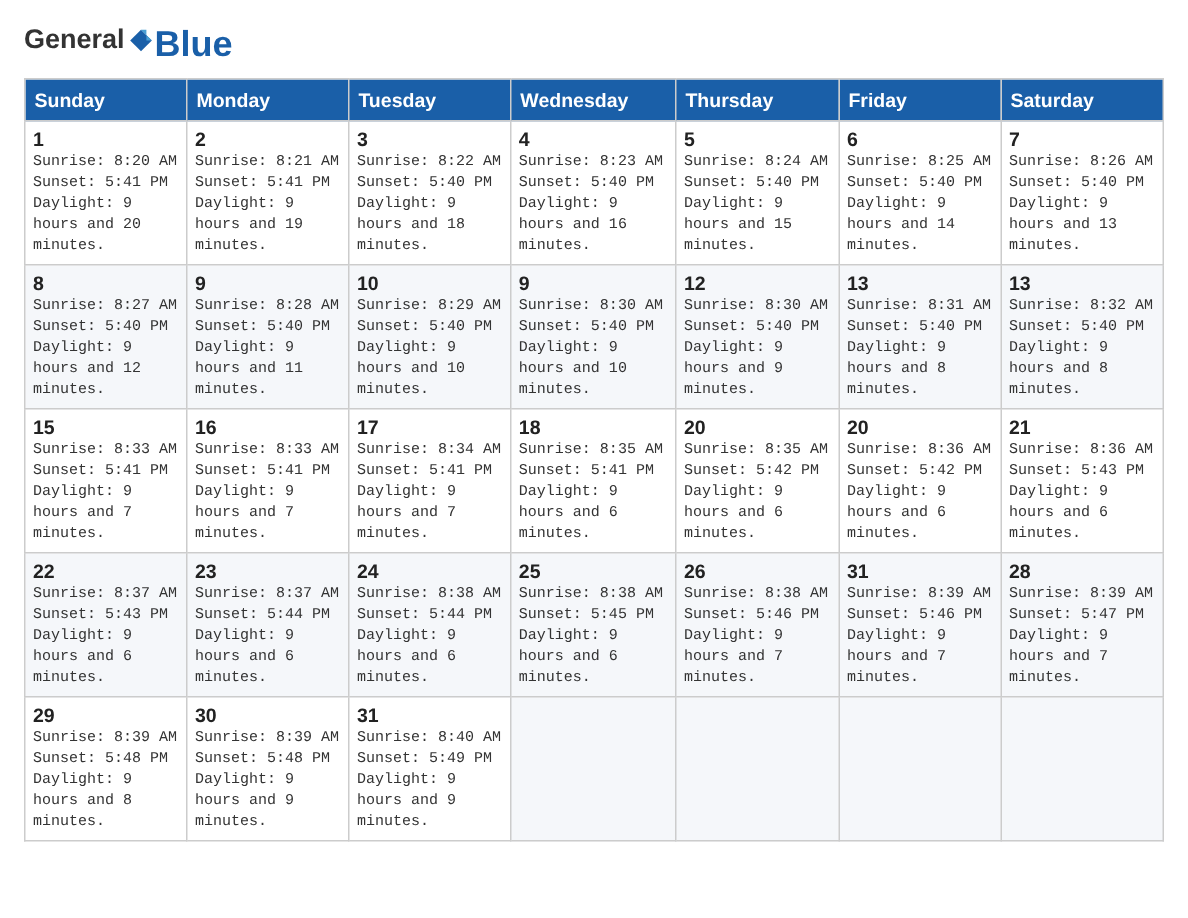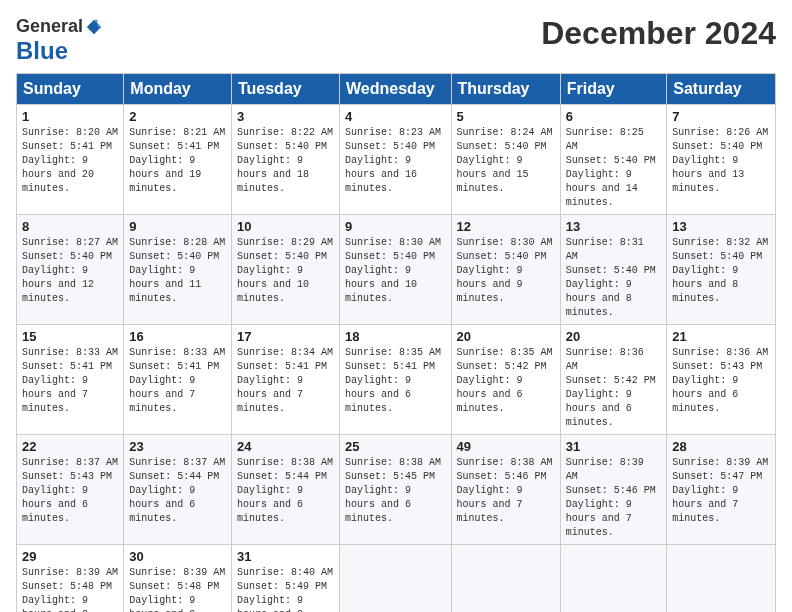--- a/index.html
+++ b/index.html
@@ -11,21 +11,21 @@
       padding: 16px;
     }
     .header-area {
       display: flex;
       justify-content: space-between;
       align-items: flex-start;
       margin-bottom: 8px;
     }
     .logo {
       display: flex;
-      flex-direction: column;
+      flex-direction: row;
       align-items: flex-start;
     }
     .logo-text {
       display: flex;
       align-items: center;
       gap: 0;
     }
     .logo-general {
       font-size: 18px;
       font-weight: bold;
@@ -58,21 +58,21 @@
     .calendar {
       width: 100%;
       border-collapse: collapse;
       font-size: 11px;
     }
     .calendar thead tr th {
       background-color: #1a5fa8;
       color: #fff;
       text-align: left;
       padding: 6px 6px;
-      font-size: 16px;
+      font-size: 13px;
       font-weight: bold;
       border: 1px solid #ccc;
     }
     .calendar tbody tr td {
       vertical-align: top;
       border: 1px solid #ccc;
       padding: 4px 5px;
       width: 113px;
       background: #fff;
     }
@@ -104,21 +104,20 @@
     <div class="logo-text">
       <span class="logo-general">General</span>
       <svg class="logo-icon" viewBox="0 0 20 20" xmlns="http://www.w3.org/2000/svg">
         <polygon points="10,2 18,10 10,18 2,10" fill="#1a5fa8"></polygon>
         <polygon points="10,2 18,10 14,10 14,2" fill="#4a9fd4"></polygon>
       </svg>
     </div>
     <span class="logo-blue">Blue</span>
   </div>
   <div class="title-area">
-    <div class="main-title">December 2024</div>
   </div>
 </div>
 
 <table class="calendar">
   <thead>
     <tr id="header-row">
     <th>Sunday</th>
         <th>Monday</th>
         <th>Tuesday</th>
         <th>Wednesday</th>
@@ -229,21 +228,21 @@
         </td>
         <td>
           <span class="day-number">24</span>
           <div class="day-detail">Sunrise: 8:38 AM<br>Sunset: 5:44 PM<br>Daylight: 9 hours and 6 minutes.</div>
         </td>
         <td>
           <span class="day-number">25</span>
           <div class="day-detail">Sunrise: 8:38 AM<br>Sunset: 5:45 PM<br>Daylight: 9 hours and 6 minutes.</div>
         </td>
         <td>
-          <span class="day-number">49</span>
+          <span class="day-number">26</span>
           <div class="day-detail">Sunrise: 8:38 AM<br>Sunset: 5:46 PM<br>Daylight: 9 hours and 7 minutes.</div>
         </td>
         <td>
           <span class="day-number">31</span>
           <div class="day-detail">Sunrise: 8:39 AM<br>Sunset: 5:46 PM<br>Daylight: 9 hours and 7 minutes.</div>
         </td>
         <td>
           <span class="day-number">28</span>
           <div class="day-detail">Sunrise: 8:39 AM<br>Sunset: 5:47 PM<br>Daylight: 9 hours and 7 minutes.</div>
         </td>

